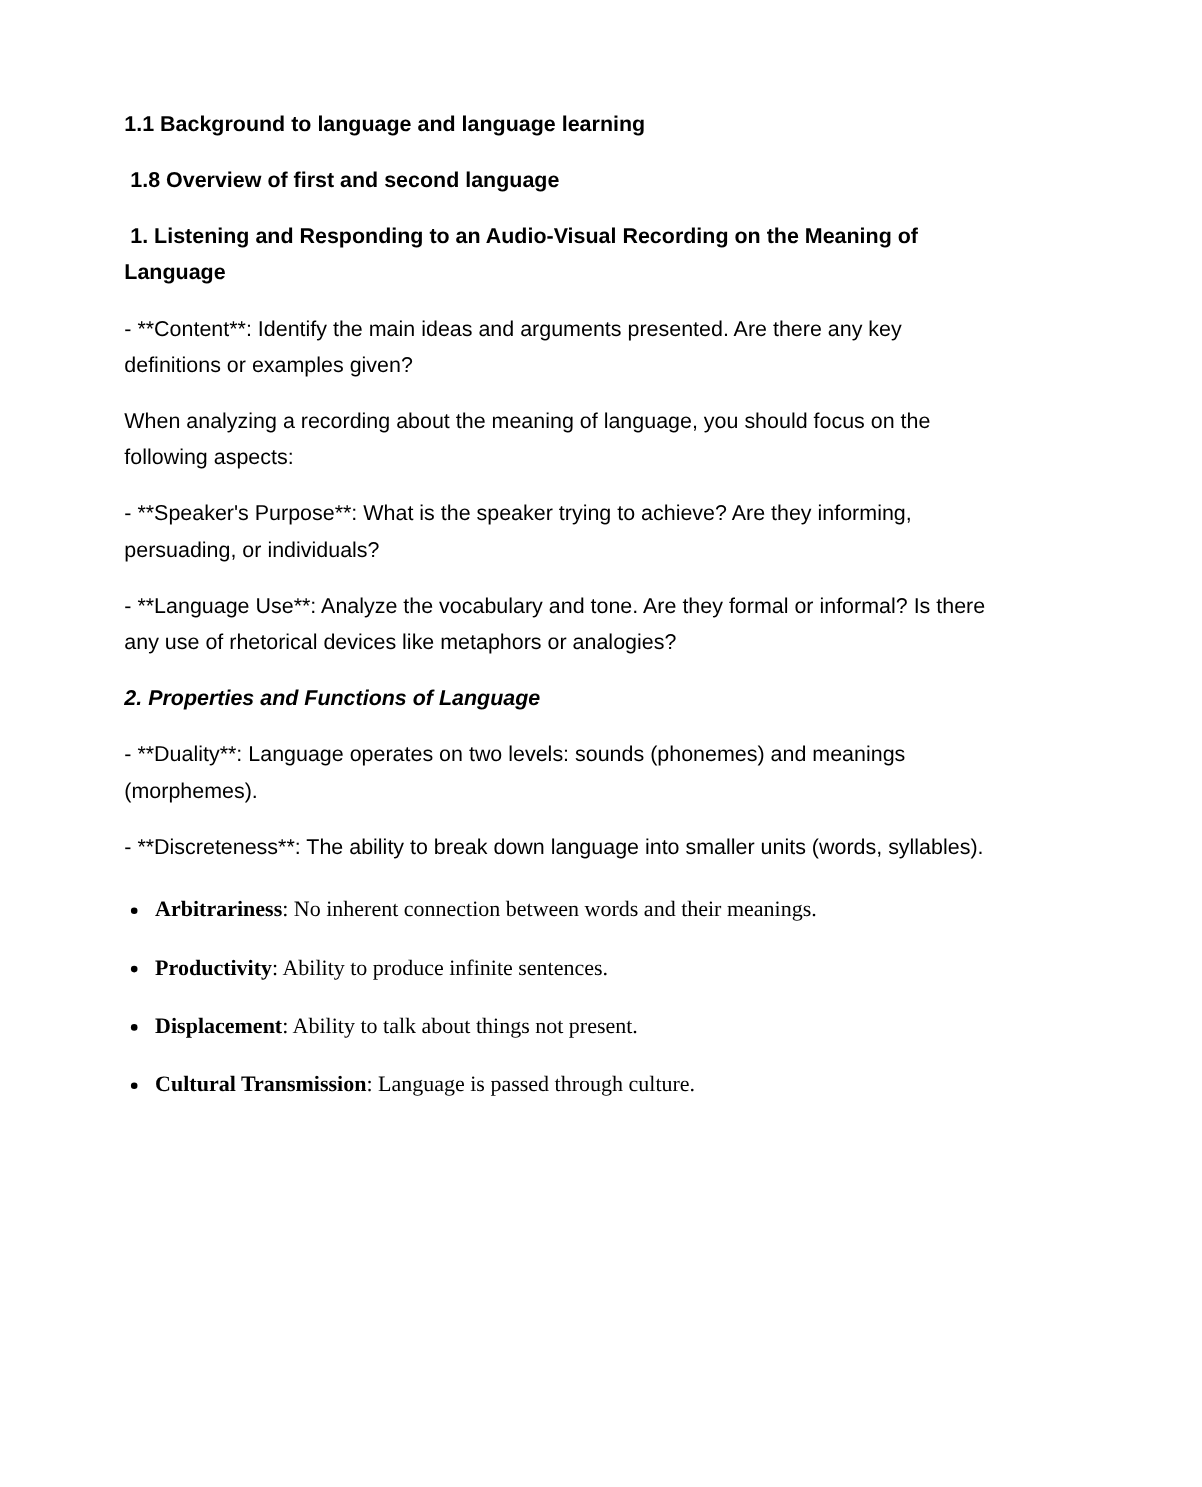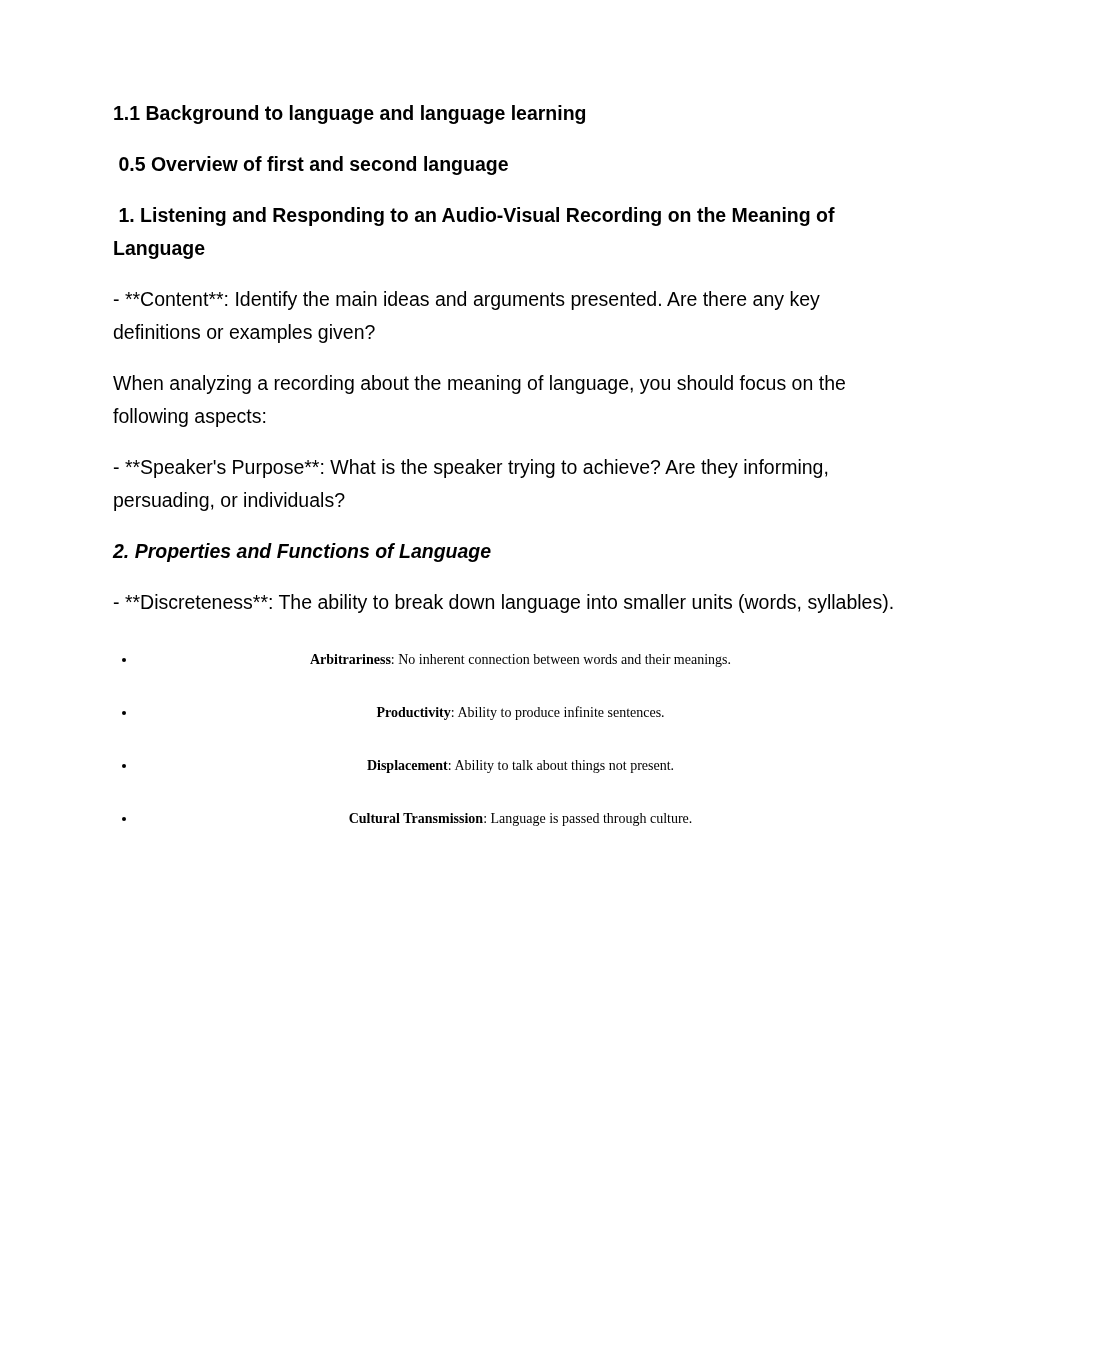--- a/index.html
+++ b/index.html
@@ -36,46 +36,47 @@
   }
   .sec-title-2 {
     margin-top: 65px;
     font-style: italic;
   }
   ul.serif-list {
     list-style: disc outside;
     margin: 24px 0 0 0;
     padding: 0 0 0 24px;
     font-family: "Liberation Serif", "DejaVu Serif", serif;
-    font-size: 14px;
+    font-size: 20px;
     line-height: 33px;
-    text-align: center;
   }
   ul.serif-list li {
     margin: 0 0 20px 0;
     padding-left: 4px;
   }
   ul.serif-list .term {
     font-weight: 700;
   }
 </style>
 </head>
 <body>
 
 <div class="doc">
 
   <h1 class="b">1.1 Background to language and language learning</h1>
-  <h2 class="b"> 0.5 Overview of first and second language</h2>
+  <h2 class="b"> 1.8 Overview of first and second language</h2>
 
   <h3 class="b sec-title-1"> 1. Listening and Responding to an Audio-Visual Recording on the Meaning of Language</h3>
   <p>- **Content**: Identify the main ideas and arguments presented. Are there any key definitions or examples given?</p>
   <p>When analyzing a recording about the meaning of language, you should focus on the following aspects:</p>
   <p>- **Speaker's Purpose**: What is the speaker trying to achieve? Are they informing, persuading, or individuals?</p>
+  <p>- **Language Use**: Analyze the vocabulary and tone. Are they formal or informal? Is there any use of rhetorical devices like metaphors or analogies?</p>
 
   <h3 class="b sec-title-2">2. Properties and Functions of Language</h3>
+  <p>- **Duality**: Language operates on two levels: sounds (phonemes) and meanings (morphemes).</p>
   <p>- **Discreteness**: The ability to break down language into smaller units (words, syllables).</p>
 
   <ul class="serif-list">
     <li><span class="term">Arbitrariness</span><span>: No inherent connection between words and their meanings.</span></li>
     <li><span class="term">Productivity</span><span>: Ability to produce infinite sentences.</span></li>
     <li><span class="term">Displacement</span><span>: Ability to talk about things not present.</span></li>
     <li><span class="term">Cultural Transmission</span><span>: Language is passed through culture.</span></li>
   </ul>
 
 </div>

